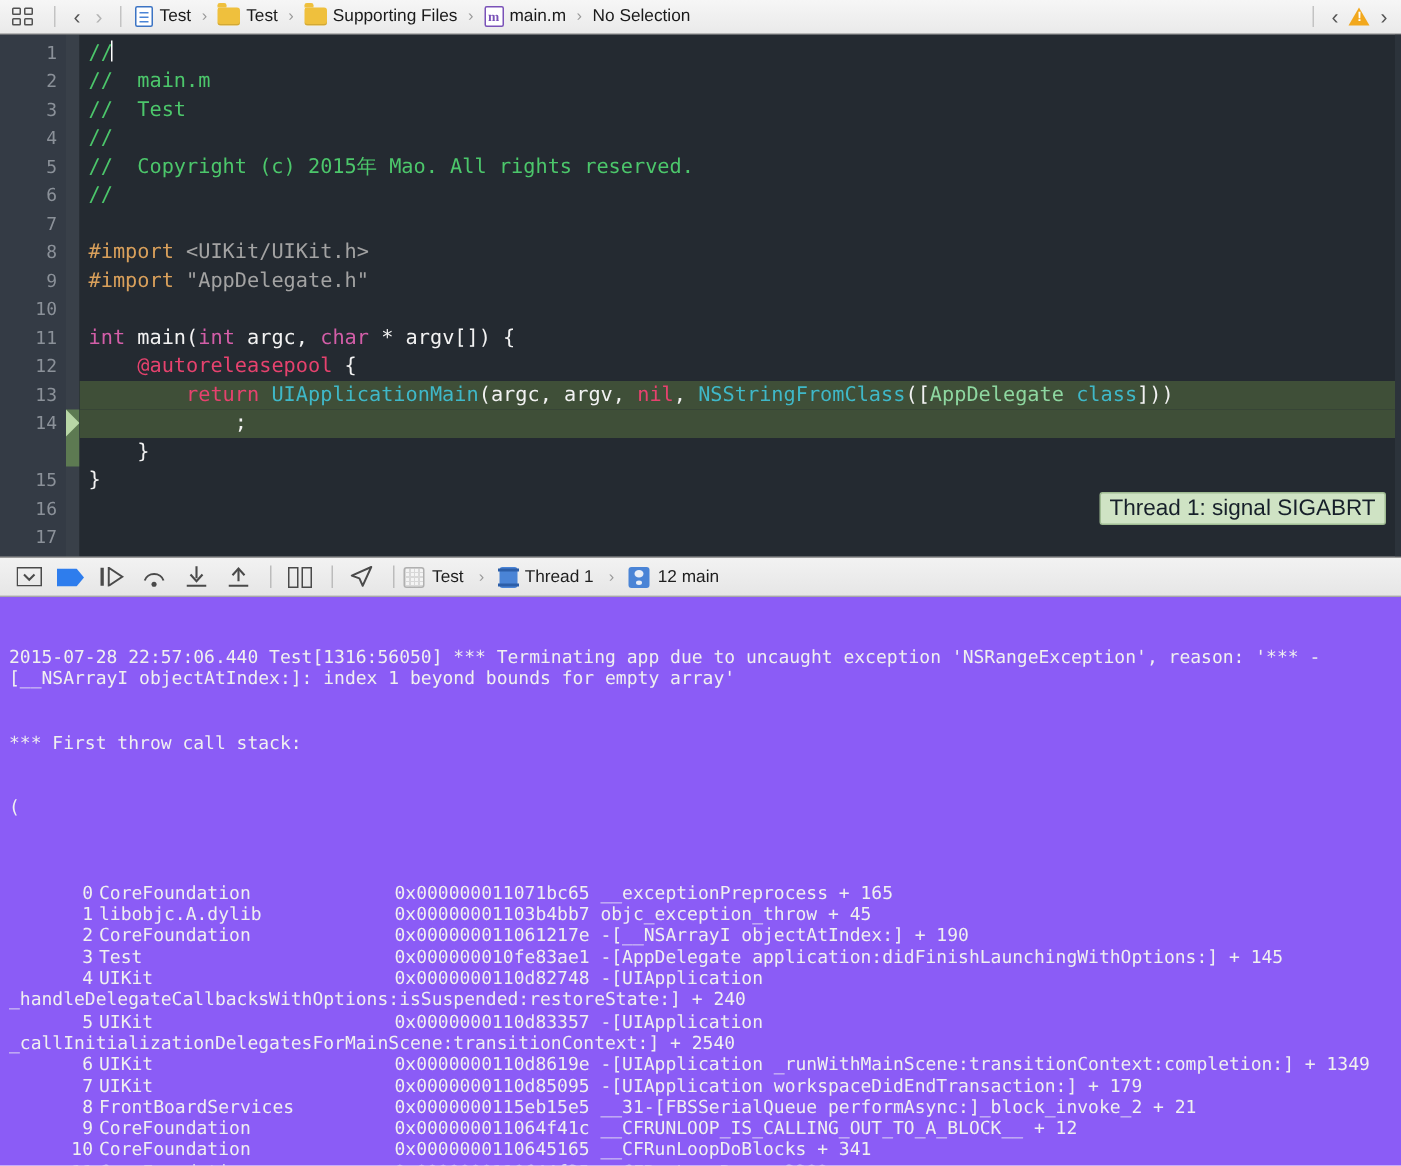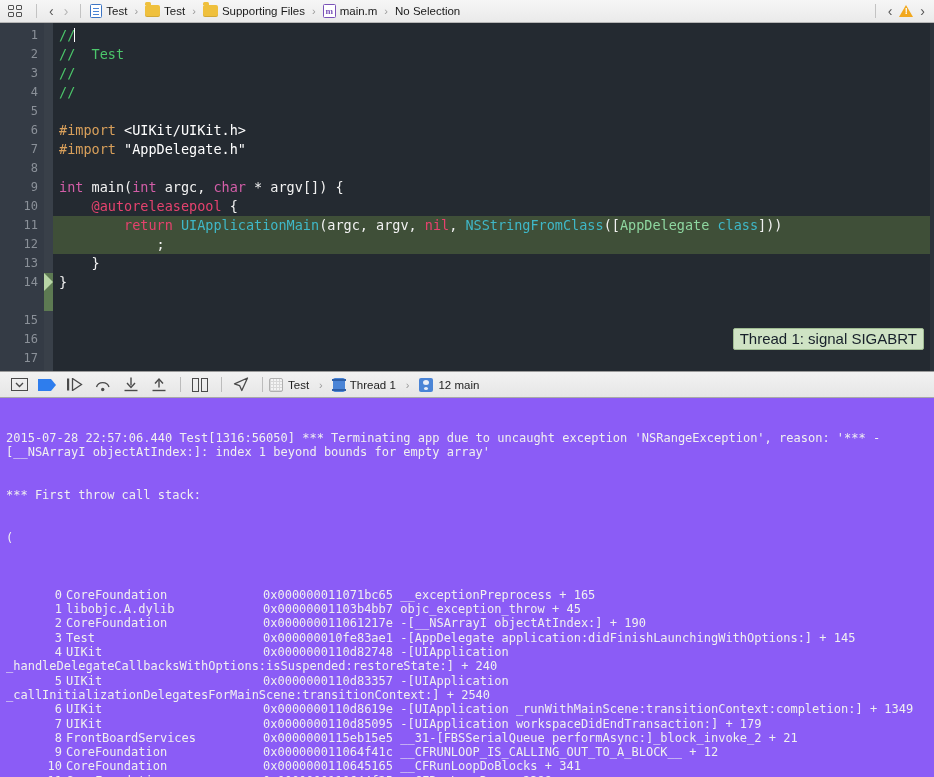--- a/index.html
+++ b/index.html
@@ -215,21 +215,21 @@
     display: inline-block;
     width: 1px;
     height: 14px;
     background: #ffffff;
     vertical-align: -2px;
     margin-left: -1px;
   }
 
   .c-comment { color: #4cc76b; }
   .c-pre     { color: #d9a05b; text-align: center; }
-  .c-str     { color: #ffffff; }
+  .c-str     { color: #a3a3a3; }
   .c-kw      { color: #e6426e; }
   .c-type    { color: #d35ea8; }
   .c-plain   { color: #f2f2f2; }
   .c-fn      { color: #3fb8c8; }
   .c-cls     { color: #8ed7a0; margin-top: 41px; }
 
   .sigbadge {
     position: absolute;
     right: 10px;
     top: 305px;
@@ -457,22 +457,24 @@
         <span class="exec-arrow"></span>
       </div>
       <div class="gl exec"></div>
       <div class="gl"></div>
       <div class="gl"></div>
       <div class="gl"></div>
     </div>
 
     <div class="code">
       <div class="cl"><span class="c-comment">//</span><span class="caret"></span></div>
+      <div class="cl"><span class="c-comment">//  main.m</span></div>
       <div class="cl"><span class="c-comment">//  Test</span></div>
       <div class="cl"><span class="c-comment">//</span></div>
+      <div class="cl"><span class="c-comment">//  Copyright (c) 2015年 Mao. All rights reserved.</span></div>
       <div class="cl"><span class="c-comment">//</span></div>
       <div class="cl">&nbsp;</div>
       <div class="cl"><span class="c-pre">#import </span><span class="c-str">&lt;UIKit/UIKit.h&gt;</span></div>
       <div class="cl"><span class="c-pre">#import </span><span class="c-str">"AppDelegate.h"</span></div>
       <div class="cl">&nbsp;</div>
       <div class="cl"><span class="c-type">int</span><span class="c-plain"> main(</span><span class="c-type">int</span><span class="c-plain"> argc, </span><span class="c-type">char</span><span class="c-plain"> * argv[]) {</span></div>
       <div class="cl"><span class="c-plain">    </span><span class="c-kw">@autoreleasepool</span><span class="c-plain"> {</span></div>
       <div class="cl exec"><span class="c-plain">        </span><span class="c-kw">return</span><span class="c-plain"> </span><span class="c-fn">UIApplicationMain</span><span class="c-plain">(argc, argv, </span><span class="c-kw">nil</span><span class="c-plain">, </span><span class="c-fn">NSStringFromClass</span><span class="c-plain">([</span><span class="c-cls">AppDelegate </span><span class="c-fn">class</span><span class="c-plain">]))</span></div>
       <div class="cl exec"><span class="c-plain">            ;</span></div>
       <div class="cl"><span class="c-plain">    }</span></div>

